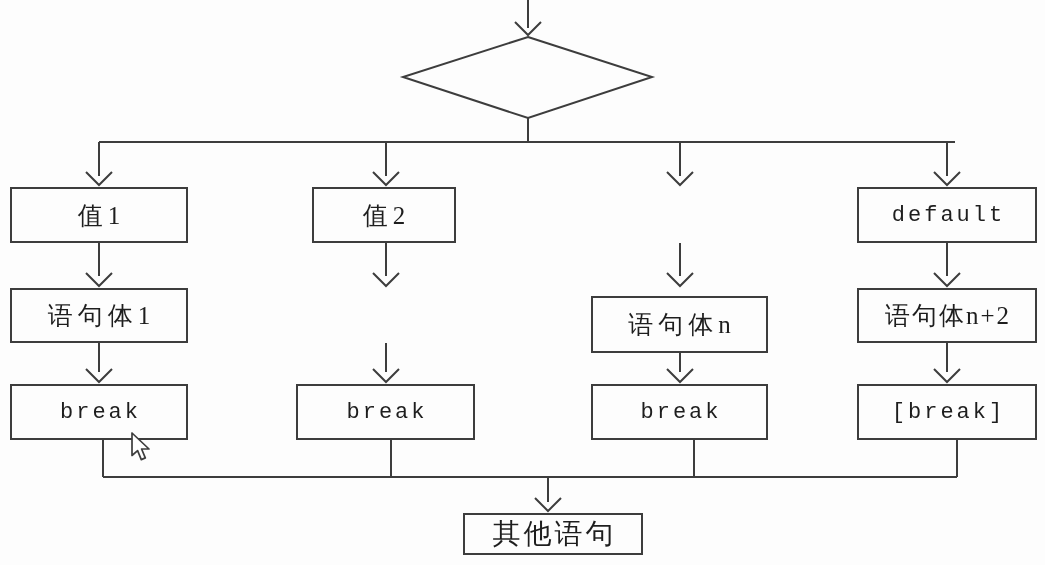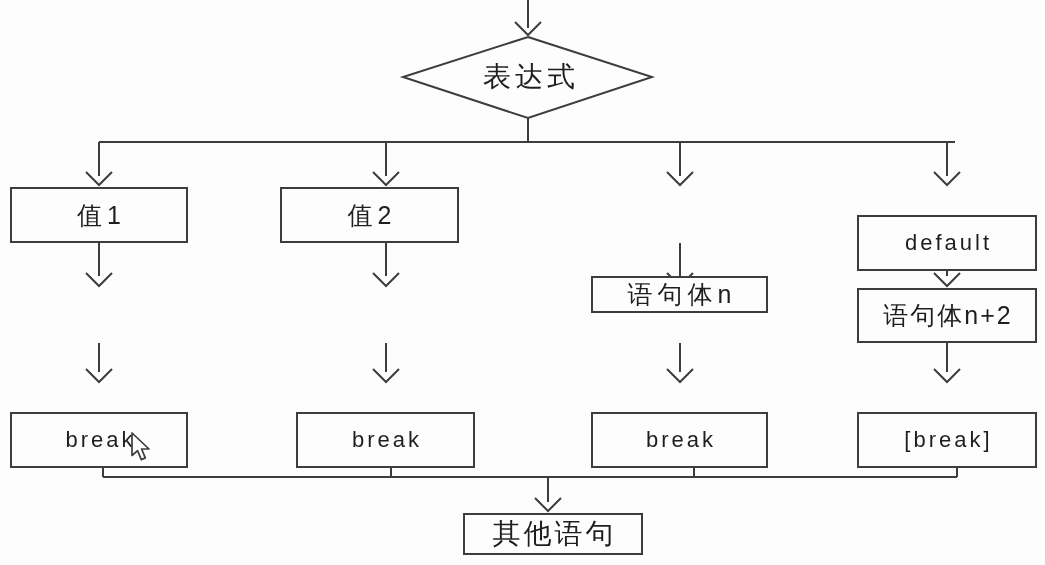--- a/index.html
+++ b/index.html
@@ -33,31 +33,30 @@
     justify-content:center;
     color:var(--text);
     white-space:nowrap;
   }
   .box{
     border:2px solid var(--box-border);
     background:var(--background);
     box-sizing:border-box;
   }
   .cjk{
-    font-family:Liberation Sans, sans-serif;
+    font-family:Liberation Serif, serif;
     font-size:25px;
     letter-spacing:5px;
     text-indent:5px; 
   }
   .mono{
-    font-family:Liberation Sans, sans-serif;
+    font-family:Liberation Mono, monospace;
     font-size:22px;
     letter-spacing:3px;
     text-indent:3px;
-    margin-top:28px;
   }
   .diamond-label{
     left:433px;top:57px;width:192px;height:40px;
     font-family:"Liberation Serif",serif;
     font-size:28px;
     letter-spacing:4px;
     text-indent:4px;
   }
   .end-box{
     font-family:"Liberation Serif",serif;
@@ -116,27 +115,27 @@
     <line x1="103" y1="440" x2="103" y2="477"></line>
     <line x1="391" y1="440" x2="391" y2="477"></line>
     <line x1="694" y1="440" x2="694" y2="477"></line>
     <line x1="957" y1="440" x2="957" y2="477"></line>
     <line x1="103" y1="477" x2="957" y2="477"></line>
 
     <line x1="548" y1="477" x2="548" y2="502"></line>
     <polyline points="535,498 548,511 561,498"></polyline>
   </svg>
 
-  <div class="node diamond-label">表达式</div>
 
   <div class="node box cjk" style="left:10px;top:187px;width:178px;height:56px">值1</div>
-  <div class="node box cjk" style="left:280px;top:187px;width:179px;height:56px">值2</div>
+  <div class="node box cjk" style="left:312px;top:187px;width:144px;height:56px">值2</div>
   <div class="node box mono" style="left:857px;top:187px;width:180px;height:56px">default</div>
 
-  <div class="node box cjk" style="left:591px;top:276px;width:177px;height:37px">语句体n</div>
+  <div class="node box cjk" style="left:10px;top:288px;width:178px;height:55px">语句体1</div>
+  <div class="node box cjk" style="left:591px;top:296px;width:177px;height:57px">语句体n</div>
   <div class="node box cjk" style="left:857px;top:288px;width:180px;height:55px;letter-spacing:2px;text-indent:2px">语句体n+2</div>
 
   <div class="node box mono" style="left:10px;top:384px;width:178px;height:56px">break</div>
   <div class="node box mono" style="left:296px;top:384px;width:179px;height:56px">break</div>
   <div class="node box mono" style="left:591px;top:384px;width:177px;height:56px">break</div>
   <div class="node box end-box" style="left:463px;top:513px;width:180px;height:42px">其他语句</div>
 
   <div class="node box mono" style="left:857px;top:384px;width:180px;height:56px">[break]</div>
 
   <svg class="cursor" viewBox="0 0 22 30" aria-hidden="true">

